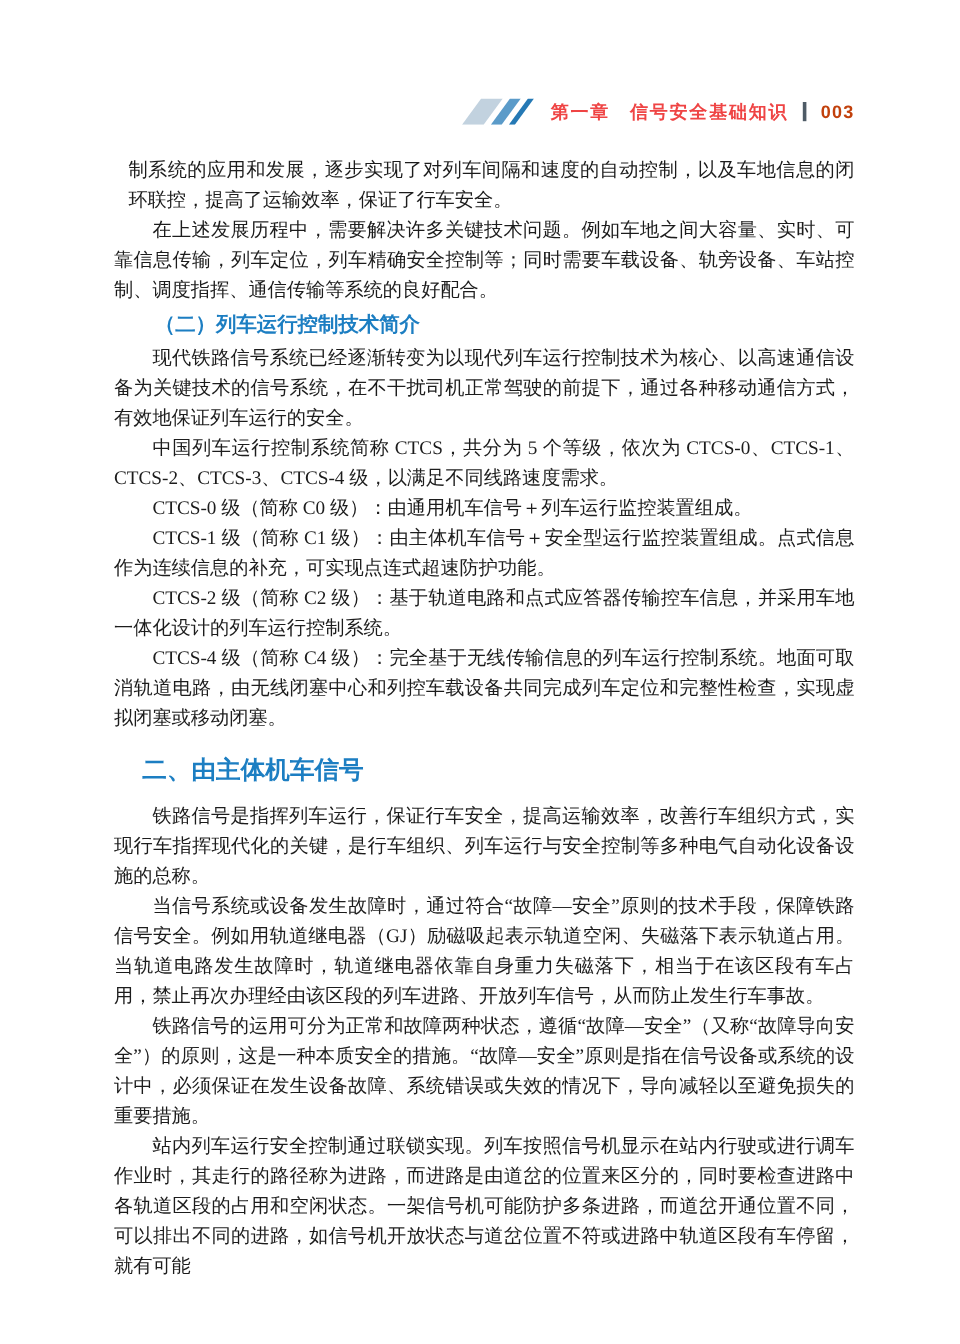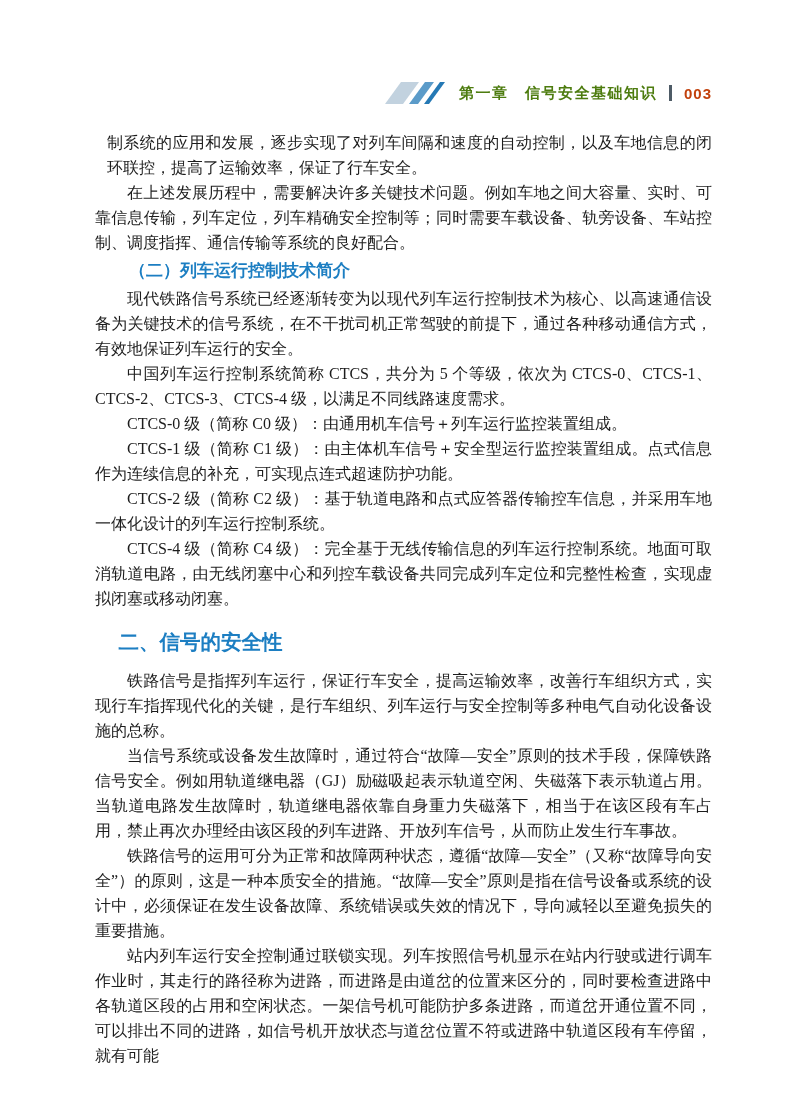--- a/index.html
+++ b/index.html
@@ -34,21 +34,21 @@
   }
   .slash-deco {
     display: block;
     margin-right: 2px;
   }
   .chapter-title {
     font-family: Liberation Mono, monospace;
     font-weight: bold;
     font-size: 15px;
     letter-spacing: 1.5px;
-    color: #4d7c0f;
+    color: #ef4444;
     white-space: nowrap;
   }
   .hdr-divider {
     width: 3px;
     height: 16px;
     background: #4e5b66;
   }
   .page-number {
     font-family: "Liberation Sans", sans-serif;
     font-weight: bold;
@@ -114,20 +114,20 @@
   <div class="page-content">
     <p class="no-indent">制系统的应用和发展，逐步实现了对列车间隔和速度的自动控制，以及车地信息的闭环联控，提高了运输效率，保证了行车安全。</p>
     <p>在上述发展历程中，需要解决许多关键技术问题。例如车地之间大容量、实时、可靠信息传输，列车定位，列车精确安全控制等；同时需要车载设备、轨旁设备、车站控制、调度指挥、通信传输等系统的良好配合。</p>
     <div class="subsection-heading">（二）列车运行控制技术简介</div>
     <p>现代铁路信号系统已经逐渐转变为以现代列车运行控制技术为核心、以高速通信设备为关键技术的信号系统，在不干扰司机正常驾驶的前提下，通过各种移动通信方式，有效地保证列车运行的安全。</p>
     <p>中国列车运行控制系统简称 CTCS，共分为 5 个等级，依次为 CTCS-0、CTCS-1、CTCS-2、CTCS-3、CTCS-4 级，以满足不同线路速度需求。</p>
     <p>CTCS-0 级（简称 C0 级）：由通用机车信号＋列车运行监控装置组成。</p>
     <p>CTCS-1 级（简称 C1 级）：由主体机车信号＋安全型运行监控装置组成。点式信息作为连续信息的补充，可实现点连式超速防护功能。</p>
     <p>CTCS-2 级（简称 C2 级）：基于轨道电路和点式应答器传输控车信息，并采用车地一体化设计的列车运行控制系统。</p>
     <p>CTCS-4 级（简称 C4 级）：完全基于无线传输信息的列车运行控制系统。地面可取消轨道电路，由无线闭塞中心和列控车载设备共同完成列车定位和完整性检查，实现虚拟闭塞或移动闭塞。</p>
-    <div class="section-heading">二、信号的安全性</div>
+    <div class="section-heading">二、由主体机车信号</div>
     <p>铁路信号是指挥列车运行，保证行车安全，提高运输效率，改善行车组织方式，实现行车指挥现代化的关键，是行车组织、列车运行与安全控制等多种电气自动化设备设施的总称。</p>
     <p>当信号系统或设备发生故障时，通过符合“故障—安全”原则的技术手段，保障铁路信号安全。例如用轨道继电器（GJ）励磁吸起表示轨道空闲、失磁落下表示轨道占用。当轨道电路发生故障时，轨道继电器依靠自身重力失磁落下，相当于在该区段有车占用，禁止再次办理经由该区段的列车进路、开放列车信号，从而防止发生行车事故。</p>
     <p>铁路信号的运用可分为正常和故障两种状态，遵循“故障—安全”（又称“故障导向安全”）的原则，这是一种本质安全的措施。“故障—安全”原则是指在信号设备或系统的设计中，必须保证在发生设备故障、系统错误或失效的情况下，导向减轻以至避免损失的重要措施。</p>
     <p>站内列车运行安全控制通过联锁实现。列车按照信号机显示在站内行驶或进行调车作业时，其走行的路径称为进路，而进路是由道岔的位置来区分的，同时要检查进路中各轨道区段的占用和空闲状态。一架信号机可能防护多条进路，而道岔开通位置不同，可以排出不同的进路，如信号机开放状态与道岔位置不符或进路中轨道区段有车停留，就有可能</p>
   </div>
 
 </div>
 
 </body></html>

